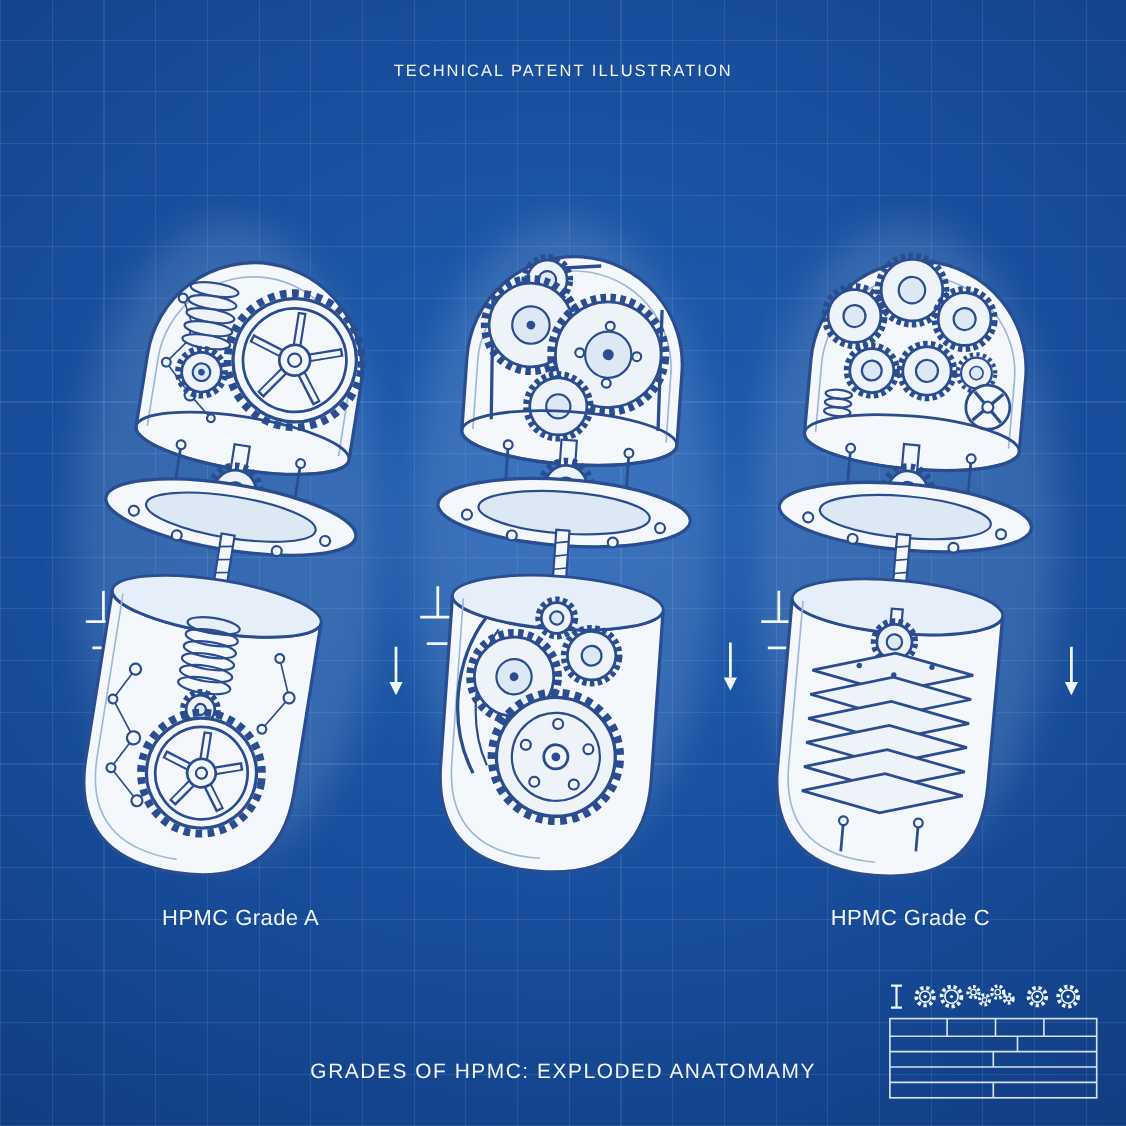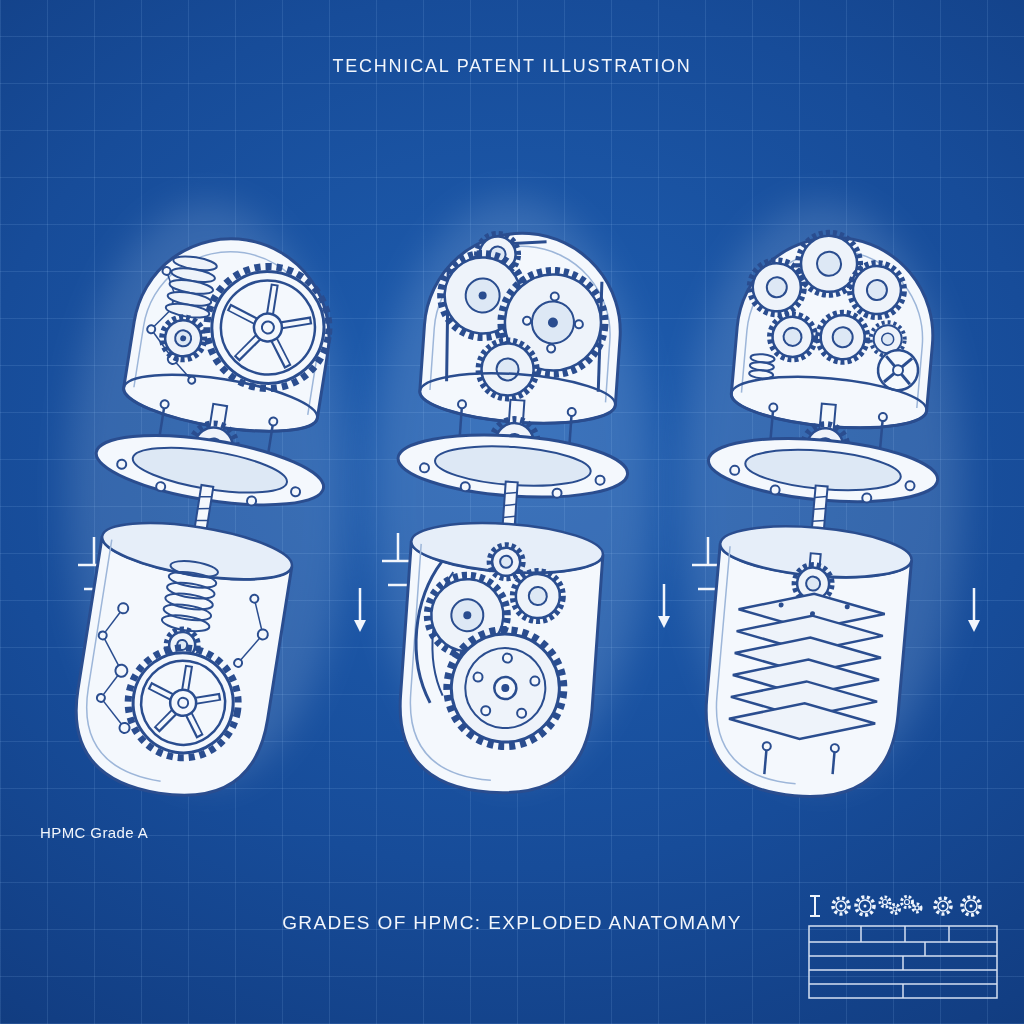--- a/index.html
+++ b/index.html
@@ -6,29 +6,29 @@
   html,body{width:1024px;height:1024px}
   body{font-family:"Liberation Sans",sans-serif;background:#0d306a}
   .canvas{
     position:relative;width:1024px;height:1024px;overflow:hidden;
     background:
       repeating-linear-gradient(0deg, rgba(150,195,245,.14) 0px, rgba(150,195,245,.14) 1px, transparent 1px, transparent 47px),
       repeating-linear-gradient(90deg, rgba(150,195,245,.14) 0px, rgba(150,195,245,.14) 1px, transparent 1px, transparent 47px),
       radial-gradient(115% 95% at 50% 42%, #1f5fb2 0%, #174c99 45%, #123e83 72%, #0c2f67 100%);
   }
   .title{position:absolute;top:56px;left:0;right:0;text-align:center;color:#f2f6fc;
-         font-size:18px;letter-spacing:1.8px;font-weight:normal}
+         font-size:15px;letter-spacing:1.8px;font-weight:normal}
   .fig{position:absolute;width:360px;height:660px}
   .fig-a{left:28px;top:152px}
   .fig-b{left:332px;top:148px}
   .fig-c{left:642px;top:152px}
-  .fig-label{position:absolute;top:824px;width:250px;text-align:left;color:#f2f6fc;
-             font-size:15px;letter-spacing:.4px}
+  .fig-label{position:absolute;top:824px;width:250px;text-align:right;color:#f2f6fc;
+             font-size:20px;letter-spacing:.4px}
   .lbl-a{left:40px}.lbl-b{left:325px}.lbl-c{left:650px}
-  .caption{position:absolute;top:912px;left:0;right:0;text-align:center;color:#f2f6fc;
+  .caption{position:absolute;top:964px;left:0;right:0;text-align:center;color:#f2f6fc;
            font-size:19px;letter-spacing:1.4px}
   .titleblock{position:absolute;left:805px;top:892px;width:200px;height:115px}
   svg{display:block}
 </style>
 </head>
 <body>
 
 <div class="canvas">
 
   <div class="title">TECHNICAL PATENT ILLUSTRATION</div>
@@ -450,20 +450,21 @@
               <circle cx="118" cy="598" r="4" fill="#f4f8fd" stroke-width="2"></circle>
             <line x1="186" y1="596" x2="186" y2="620" stroke-width="2.5"></line>
               <circle cx="186" cy="594" r="4" fill="#f4f8fd" stroke-width="2"></circle>
           </g>
         </g>
       </g>
     </svg>
   </div>
 
   <div class="fig-label lbl-a">HPMC Grade A</div>
+  <div class="fig-label lbl-c">HPMC Grade C</div>
 
   <div class="caption">GRADES OF HPMC: EXPLODED ANATOMAMY</div>
 
   <div class="titleblock">
     <svg width="200" height="115" viewBox="0 0 200 115">
       <g stroke="#eef4fc" stroke-width="2">
         <line x1="10" y1="4" x2="10" y2="24"></line>
           <line x1="5" y1="4" x2="15" y2="4"></line>
           <line x1="5" y1="24" x2="15" y2="24"></line>
       </g>

